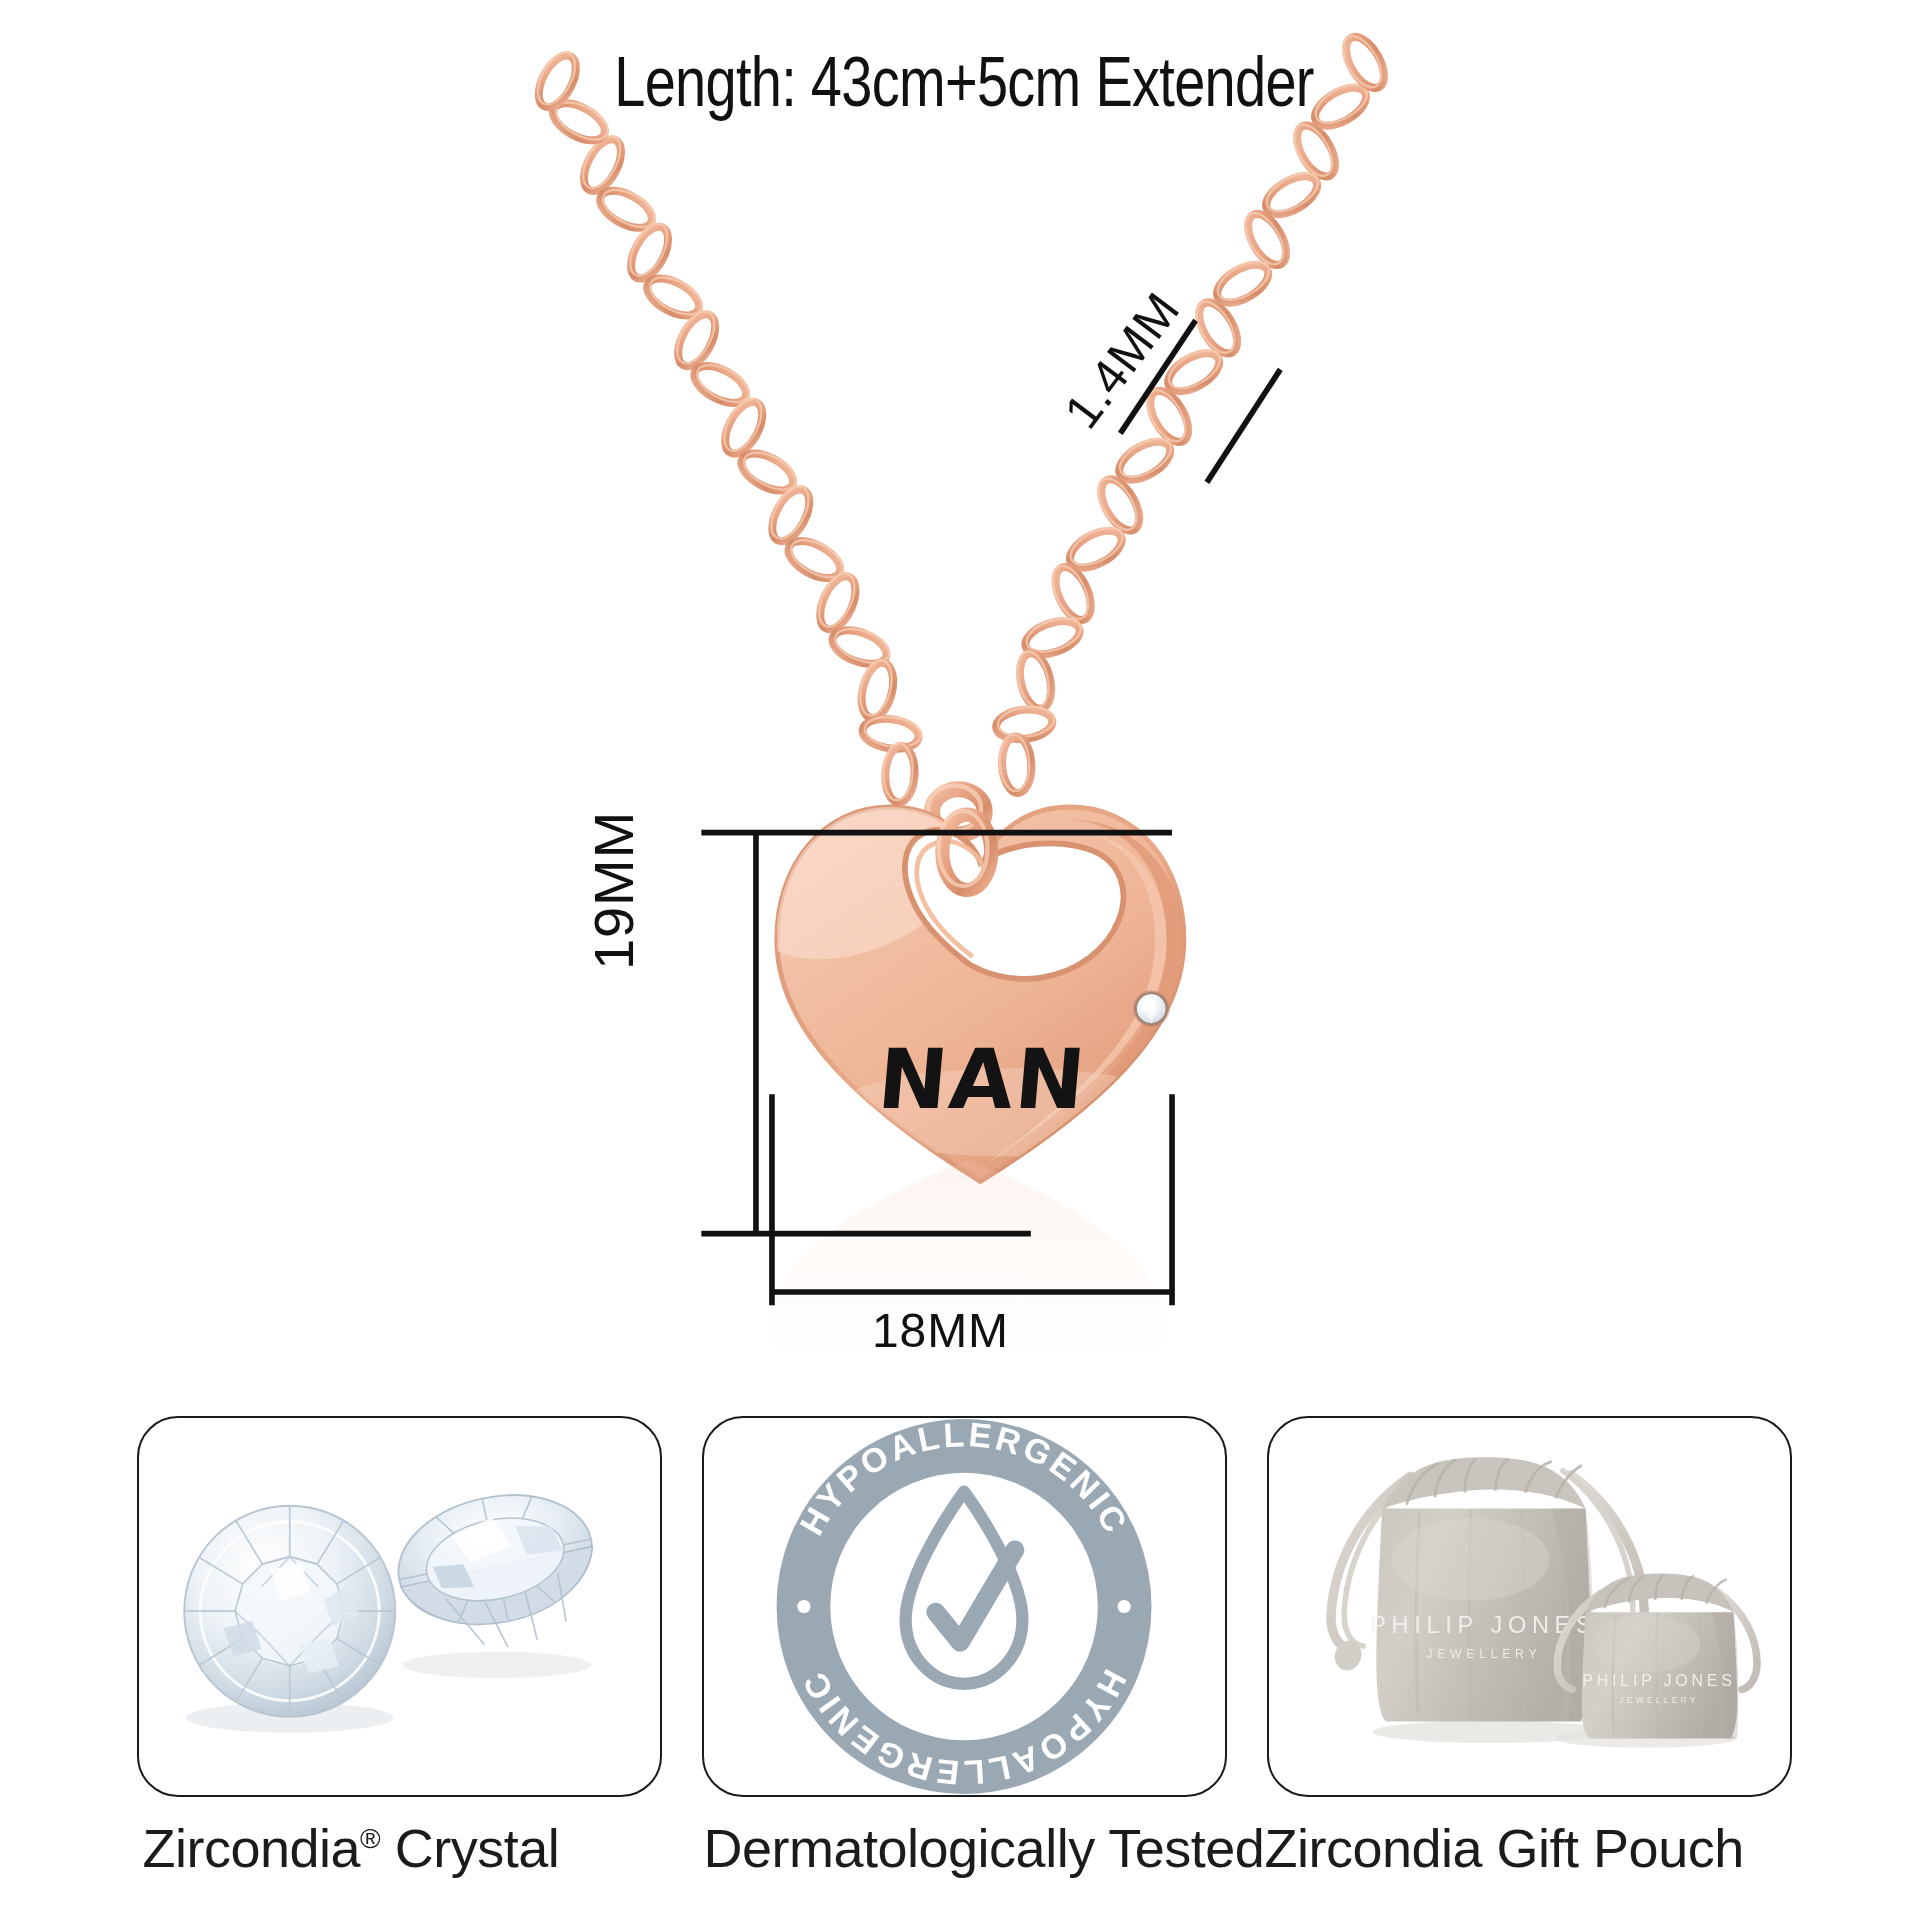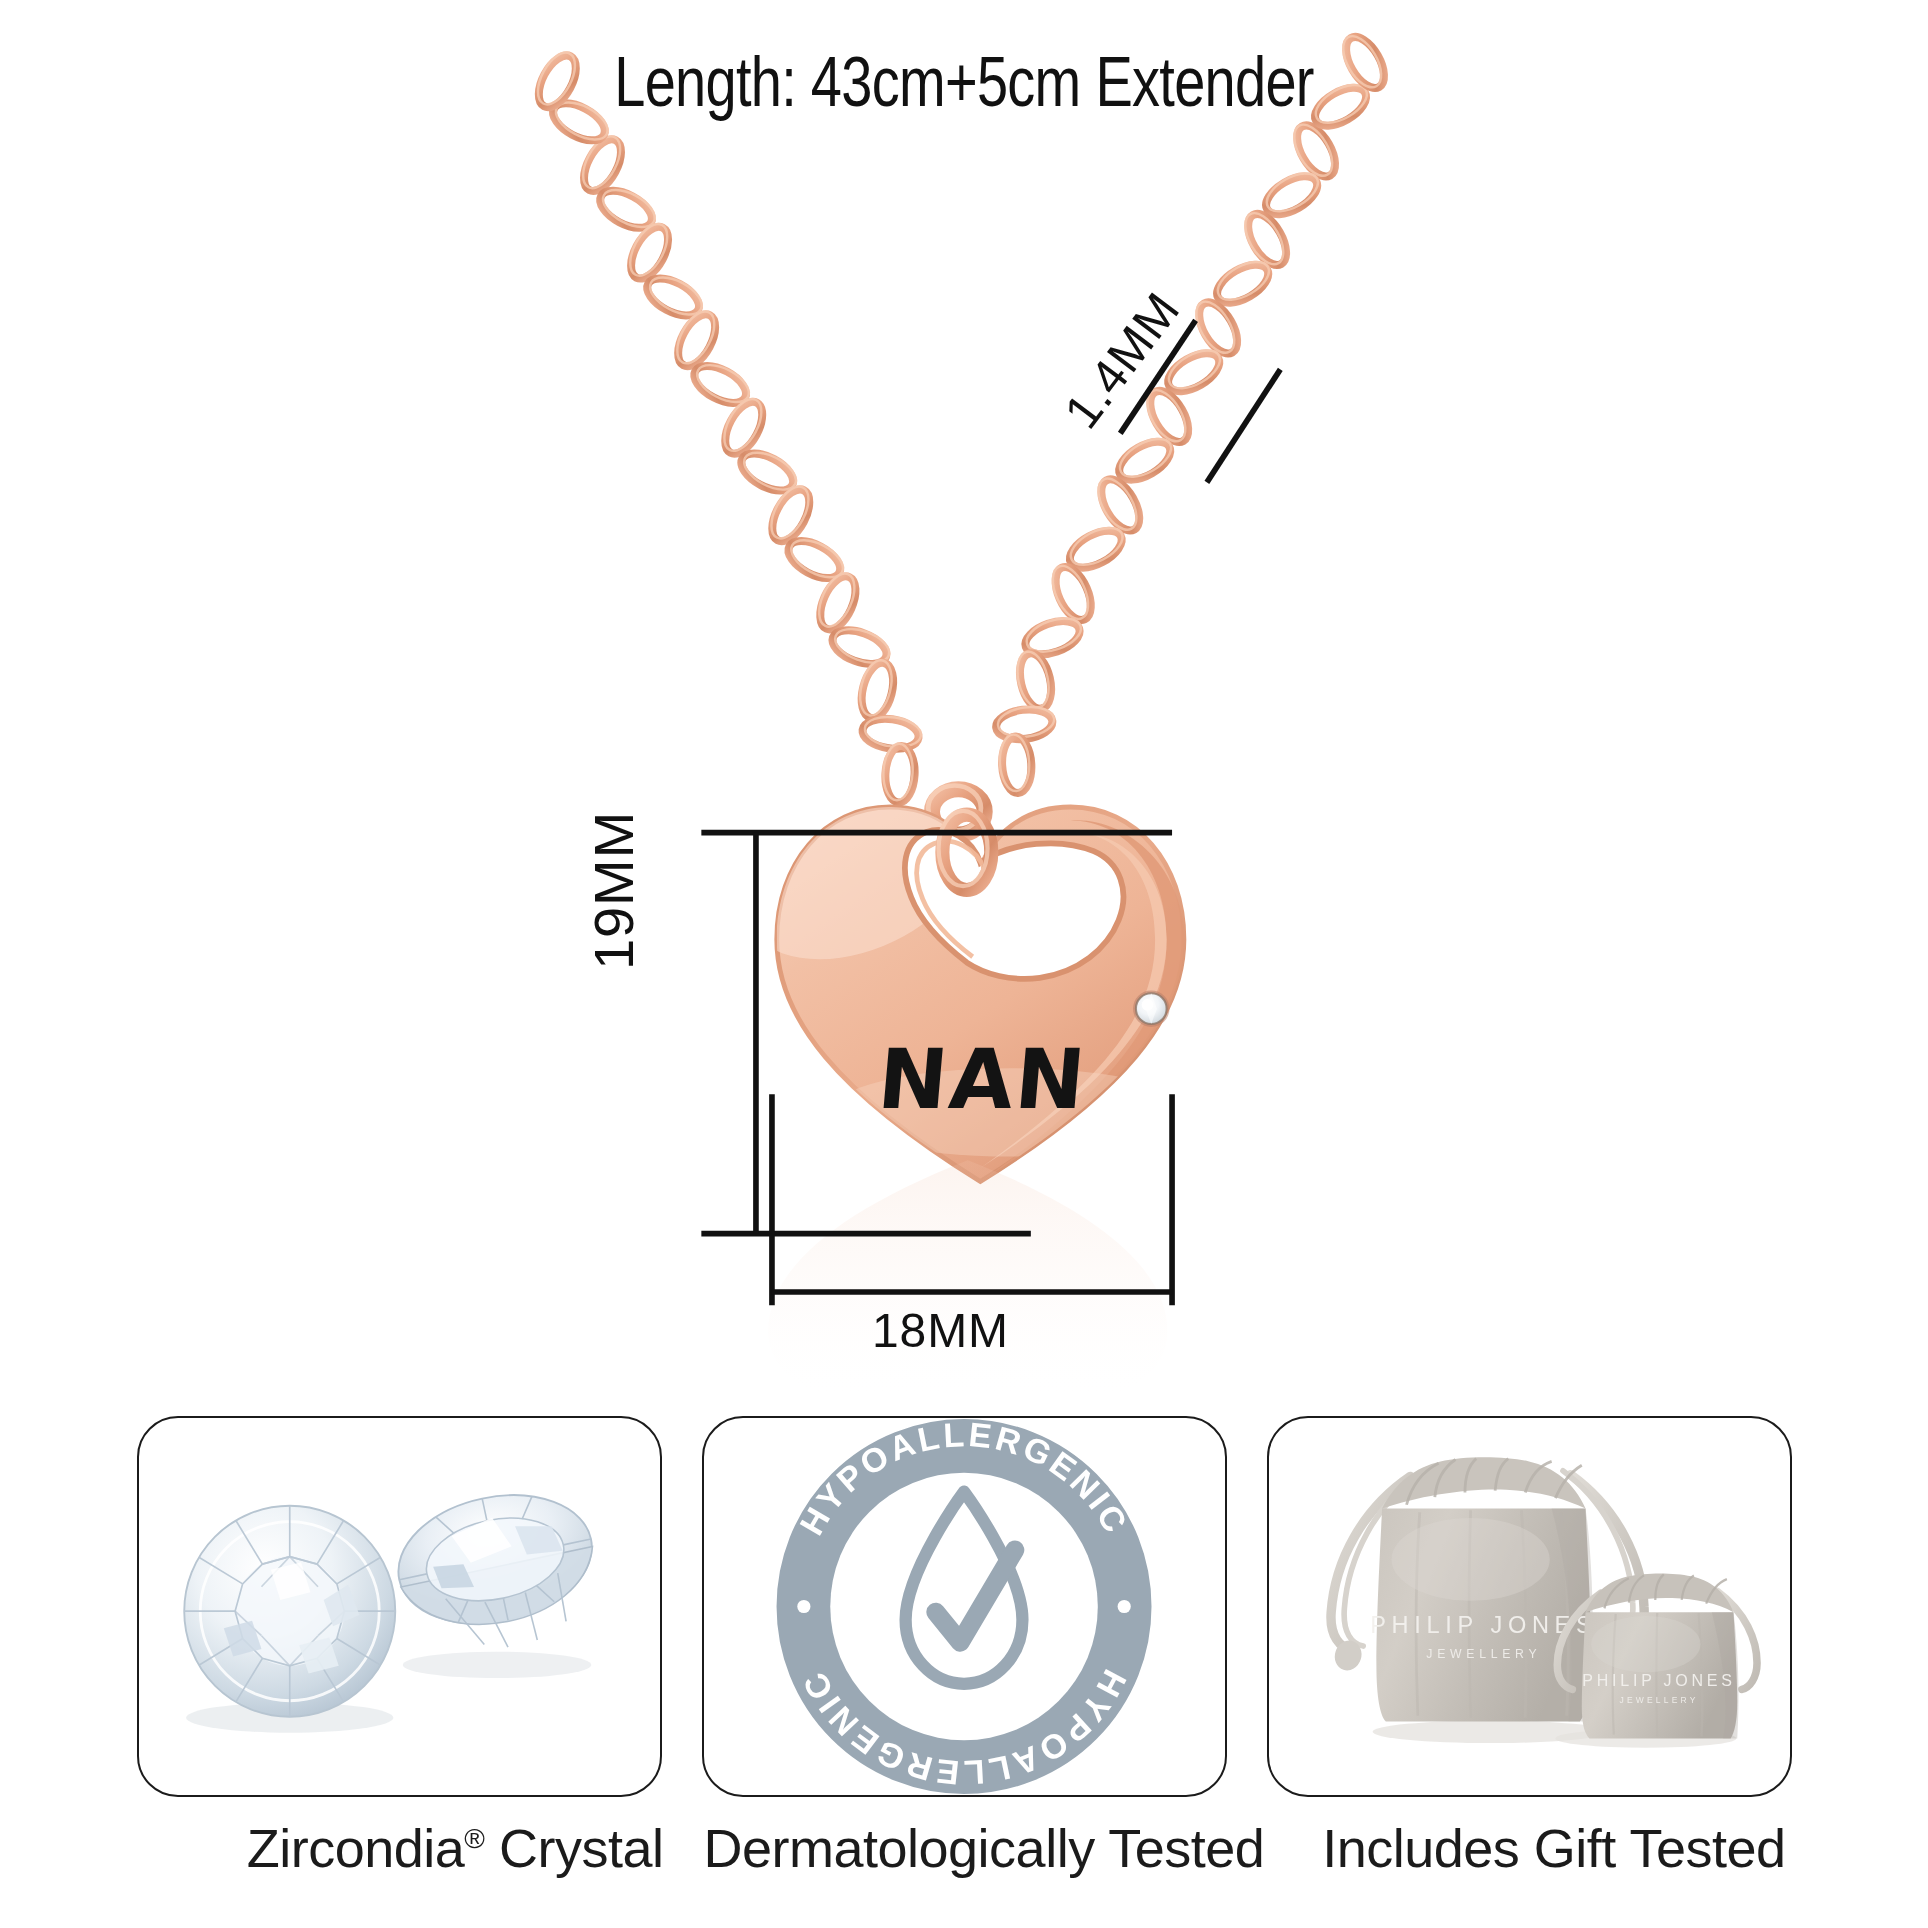--- a/index.html
+++ b/index.html
@@ -64,21 +64,21 @@
     background:#ffffff;
     position:relative;
     overflow:hidden;
   }
   .captions{
     position:absolute;left:0;top:1817px;width:1928px;height:85px;
     display:flex;justify-content:center;gap:40px;
   }
   .caption{
     width:521px;
-    text-align:right;
+    text-align:left;
     font-size:54px;
     color:#1b1b1b;
     font-family:"Liberation Sans",sans-serif;
     letter-spacing:-0.5px;
     white-space:nowrap;
   }
   .caption sup{font-size:28px;vertical-align:super;}
 </style>
 </head>
 <body>
@@ -560,17 +560,17 @@
           <text x="414" y="284" text-anchor="middle" font-family="'Liberation Sans',sans-serif" font-size="17" letter-spacing="4" fill="#f3f1ee" opacity="0.95">PHILIP JONES</text>
           <text x="414" y="302" text-anchor="middle" font-family="'Liberation Sans',sans-serif" font-size="9" letter-spacing="3.4" fill="#f3f1ee" opacity="0.9">JEWELLERY</text>
         </g>
       </svg>
     </div>
   </div>
 
   <div class="captions">
     <div class="caption"><span>Zircondia</span><sup>®</sup><span> Crystal</span></div>
     <div class="caption">Dermatologically Tested</div>
-    <div class="caption">Includes Gift Tested</div>
+    <div class="caption">Zircondia Gift Pouch</div>
   </div>
 
 </div>
 
 
 </body></html>

